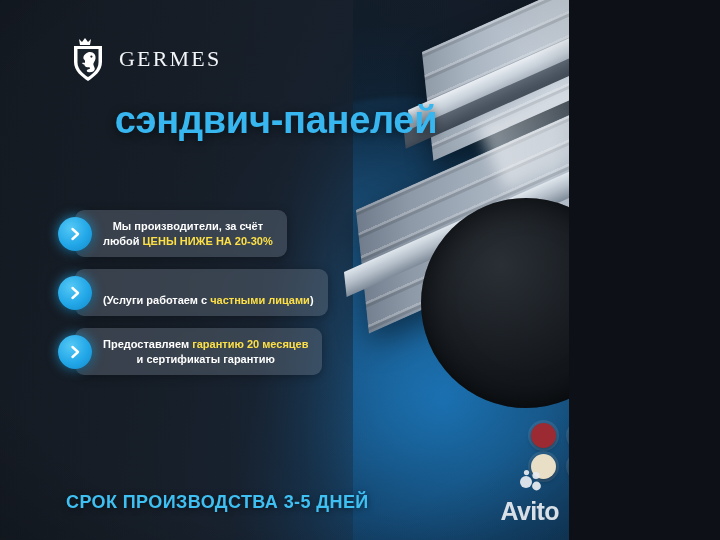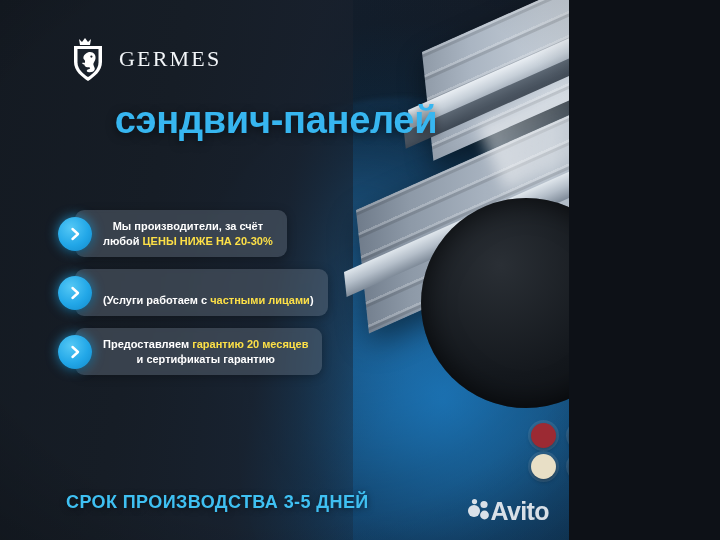--- a/index.html
+++ b/index.html
@@ -126,21 +126,21 @@
     color:#3fc0f2;font-size:18px;font-weight:bold;letter-spacing:.4px;
     text-shadow:0 1px 6px rgba(0,0,0,.5);margin-top:20px;}
 
   
   .swatches{position:absolute;left:524px;top:420px;display:grid;
     grid-template-columns:repeat(4,38px);grid-auto-rows:31px;}
   .sw{width:25px;height:25px;border-radius:50%;justify-self:center;align-self:center;
     box-shadow:0 0 0 3px rgba(255,255,255,.10), 0 2px 5px rgba(0,0,0,.45);}
 
   
-  .avito{position:absolute;right:20px;bottom:14px;display:flex;align-items:center;opacity:.93;}
+  .avito{position:absolute;right:10px;bottom:14px;display:flex;align-items:center;opacity:.93;flex-direction:column;}
   .avito-word{color:#e8ecf1;font-size:25px;font-weight:bold;letter-spacing:-.6px;}
 </style>
 </head>
 <body>
 
 <div id="ad">
 
   <div class="bg-base"></div>
   <div class="bg-arc"></div>
   <div class="bg-swirl1"></div>

